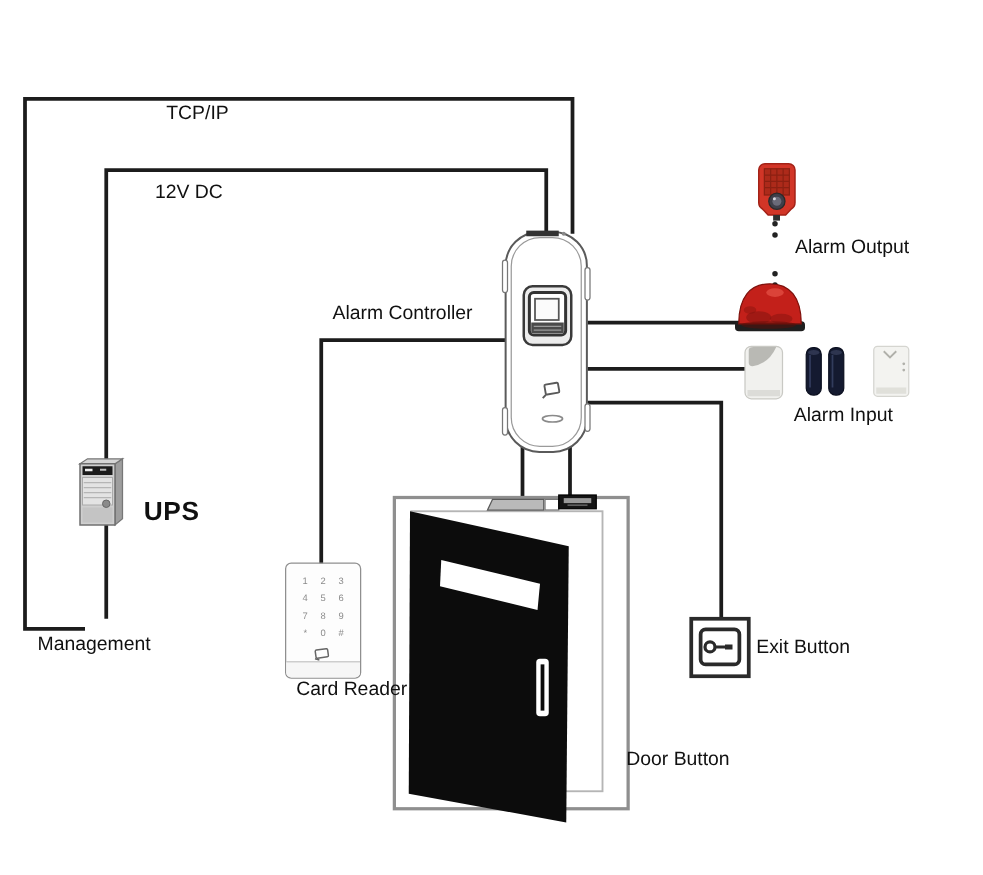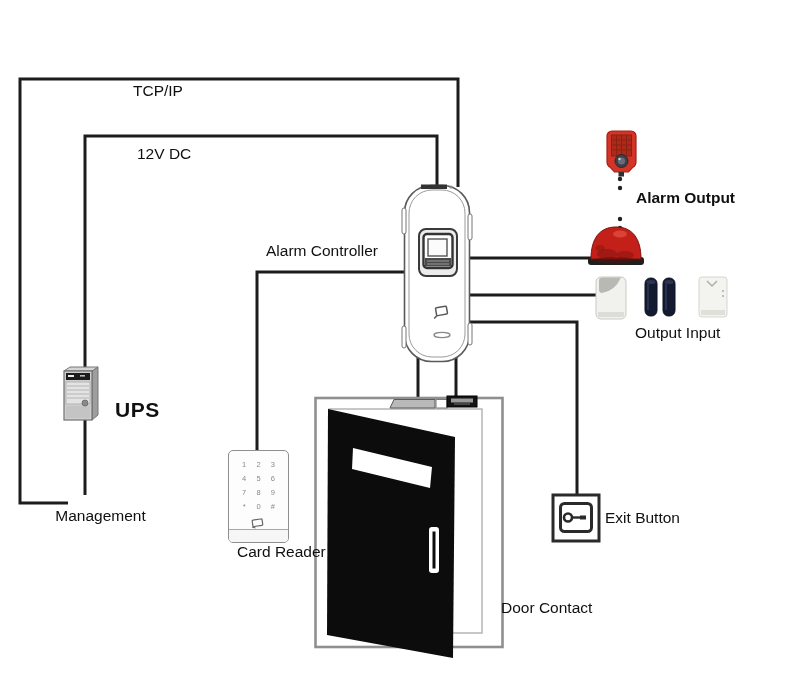--- a/index.html
+++ b/index.html
@@ -3,21 +3,21 @@
 <meta charset="utf-8">
 <style>
   html,body{margin:0;padding:0;background:#ffffff;}
   #stage{position:relative;width:786px;height:700px;background:#ffffff;overflow:hidden;
          font-family:"Liberation Sans",sans-serif;}
   svg{display:block;}
   .abs{position:absolute;}
   .wires{position:absolute;left:0;top:0;}
   .lbl{position:absolute;font-size:15.5px;line-height:1.15;color:#101010;white-space:nowrap;}
   .lbl-bold{font-weight:bold;font-size:21px;letter-spacing:.5px;}
-  .lbl-center{text-align:center;white-space:normal;line-height:21px;}
+  .lbl-center{white-space:normal;line-height:21px;}
   
   .card-reader{position:absolute;left:228px;top:450px;width:59px;height:91px;
                border:1.5px solid #8f8f8f;border-radius:5px;background:#fdfdfd;}
   .cr-keypad{display:grid;grid-template-columns:repeat(3,1fr);padding:9px 8px 0 8px;
              row-gap:5px;text-align:center;font-size:7.5px;color:#8a8a8a;}
   .cr-key{height:9px;}
   .cr-cardicon{position:absolute;left:21px;top:66px;}
   .cr-bottom{position:absolute;left:0;right:0;bottom:0;height:12px;border-top:1px solid #a8a8a8;
              border-radius:0 0 4px 4px;background:#f6f6f6;}
 </style>
@@ -205,25 +205,25 @@
     <svg width="33" height="46">
       <rect x="2" y="3" width="28" height="40" rx="3" fill="#f3f3f0" stroke="#d5d5d0" stroke-width="1"></rect>
       <polyline points="10,7 15,12 20,7" fill="none" stroke="#b0b0aa" stroke-width="1.5"></polyline>
       <circle cx="26" cy="17" r="1.1" fill="#b0b0aa"></circle>
       <circle cx="26" cy="22" r="1.1" fill="#b0b0aa"></circle>
       <rect x="4" y="36" width="24" height="5" fill="#e0e0da"></rect>
     </svg>
   </div>
 
   <div class="lbl" style="left:133px;top:72px;margin-top:10px;">TCP/IP</div>
-  <div class="lbl" style="left:137px;top:145px;">12V DC</div>
+  <div class="lbl" style="left:124px;top:145px;">12V DC</div>
   <div class="lbl" style="left:266px;top:242px;">Alarm Controller</div>
-  <div class="lbl" style="left:636px;top:189px;font-weight:bold;">Alarm Output</div>
-  <div class="lbl" style="left:635px;top:324px;">Output Input</div>
+  <div class="lbl" style="left:636px;top:189px;">Alarm Output</div>
+  <div class="lbl" style="left:635px;top:324px;">Alarm Input</div>
   <div class="lbl lbl-bold" style="left:115px;top:398px;">UPS</div>
   <div class="lbl lbl-center" style="left:30px;top:505px;width:141px;">
     <div>Management</div>
   </div>
   <div class="lbl" style="left:211px;top:543px;margin-left:26px;">Card Reader</div>
   <div class="lbl" style="left:605px;top:509px;">Exit Button</div>
-  <div class="lbl" style="left:501px;top:599px;">Door Contact</div>
+  <div class="lbl" style="left:501px;top:599px;">Door Button</div>
 
 </div>
 
 </body></html>

